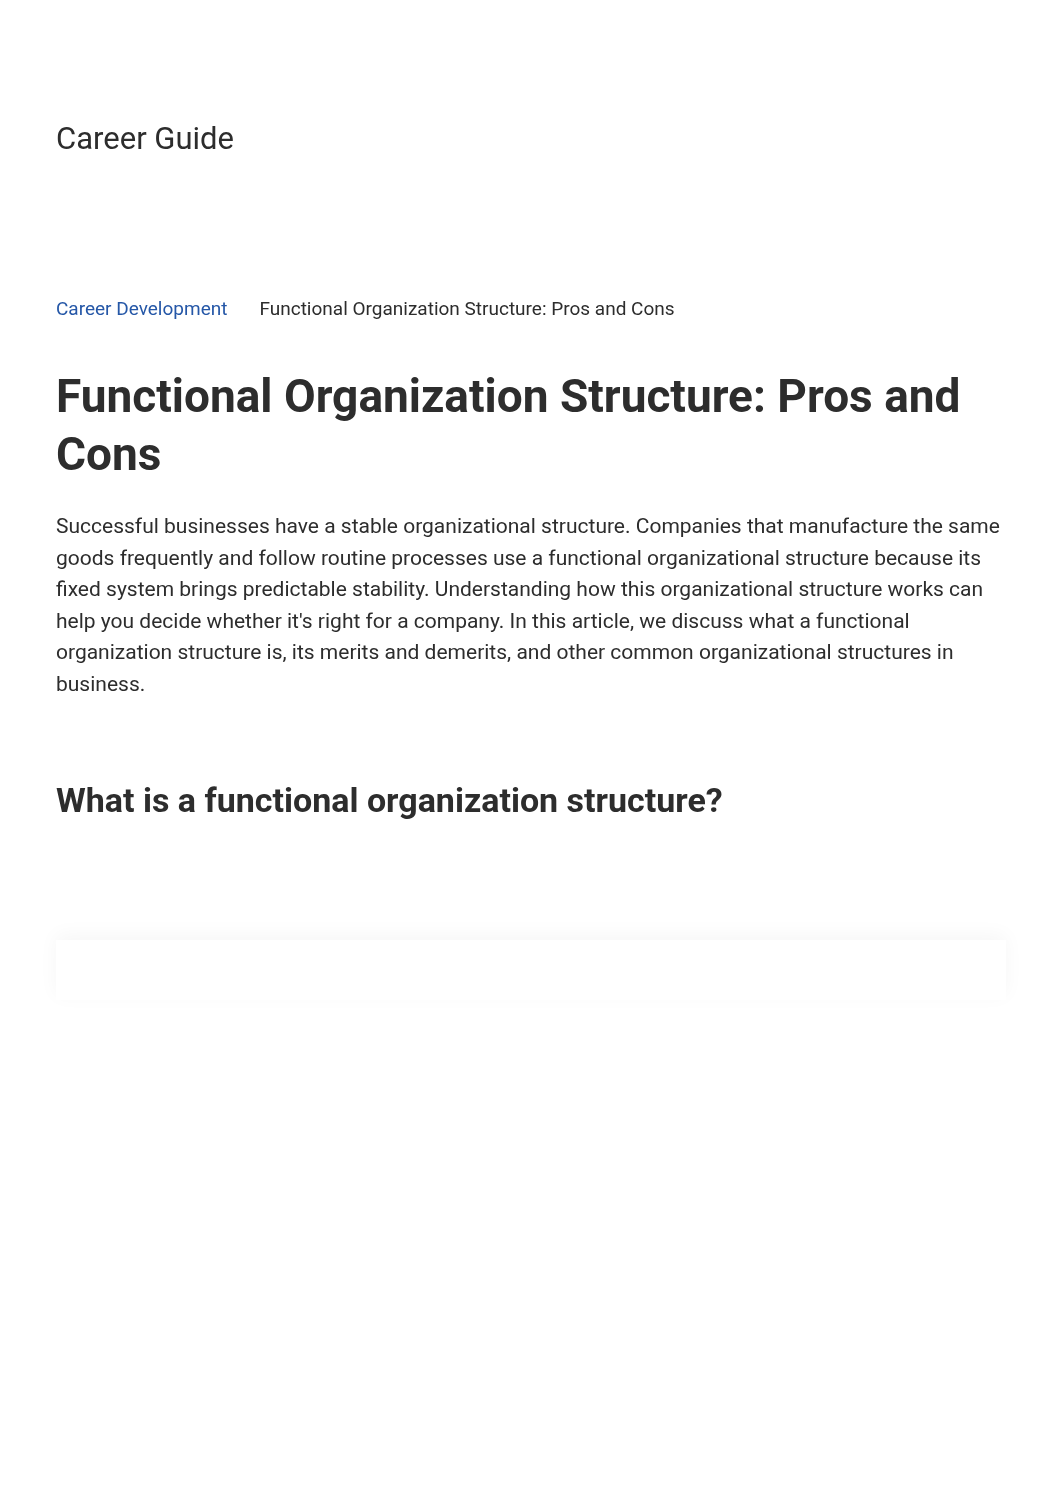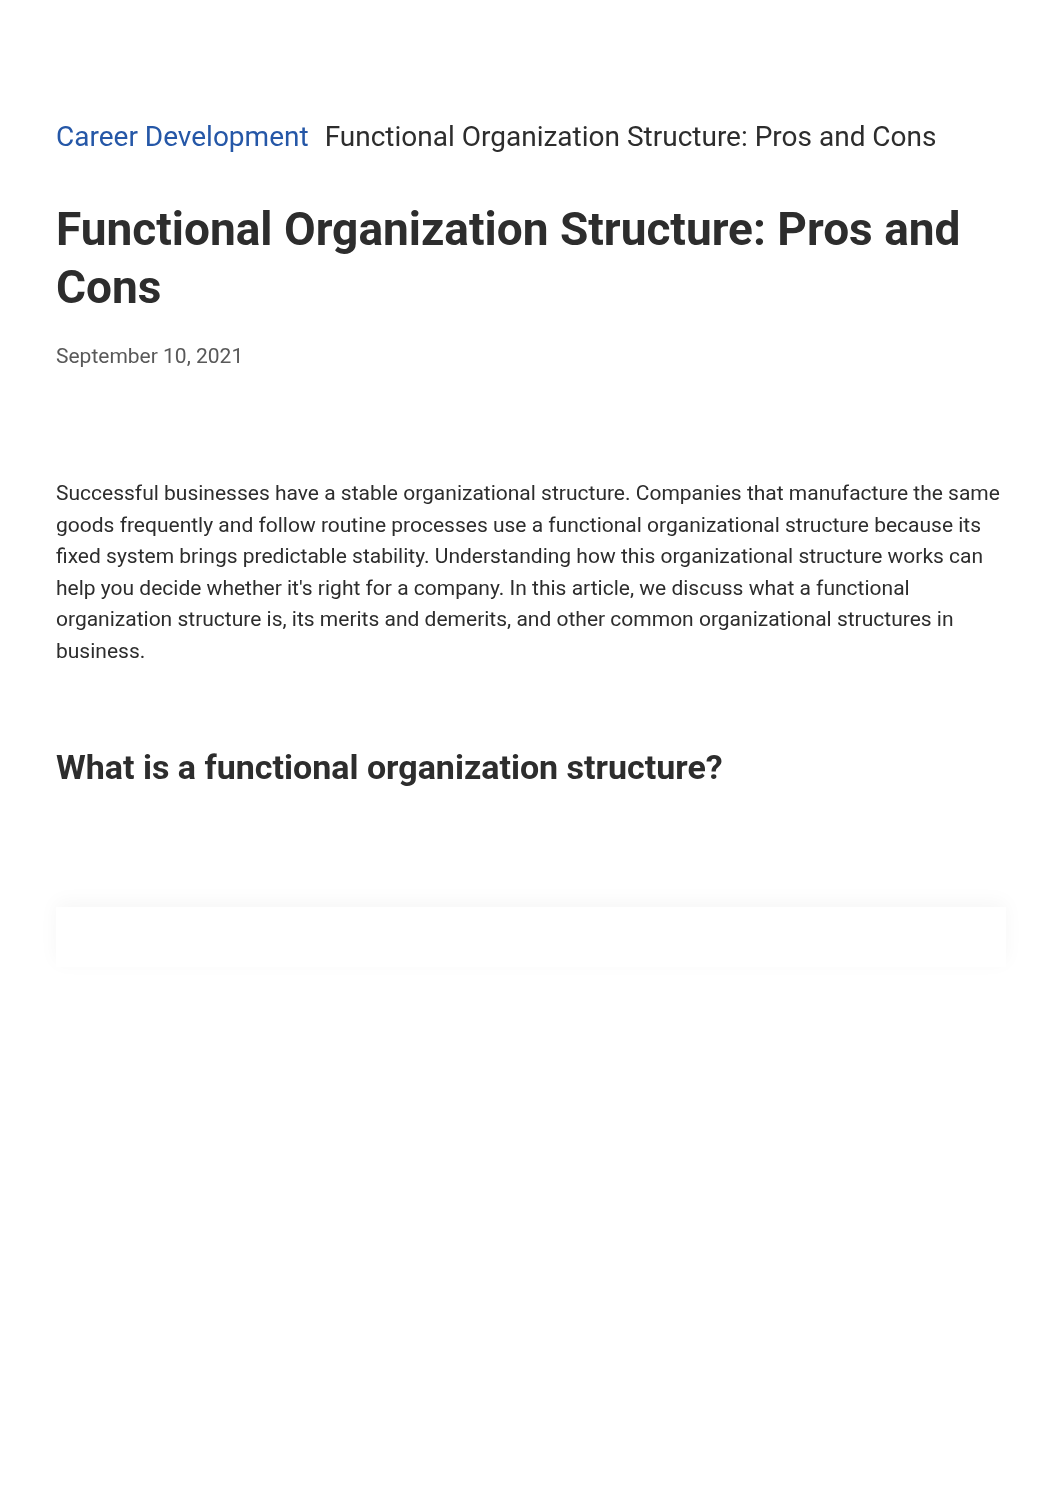--- a/index.html
+++ b/index.html
@@ -17,23 +17,23 @@
       padding: 120px 56px 0 56px;
     }
     .site-title {
       font-size: 31px;
       font-weight: 400;
       color: #2d2d2d;
       margin-bottom: 140px;
     }
     .breadcrumb {
       display: flex;
-      gap: 16px;
+      gap: 32px;
       margin-bottom: 48px;
-      font-size: 28px;
+      font-size: 19px;
     }
     .breadcrumb-link {
       color: #2557a7;
       text-decoration: none;
     }
     .breadcrumb-current {
       color: #2d2d2d;
     }
     .article-title {
       font-size: 46px;
@@ -80,29 +80,29 @@
     }
     .bottom-space {
       height: 370px;
       background: #ffffff;
     }
   </style>
 </head>
 <body>
 
 <div class="container">
+  <h2 class="site-title">Career Guide</h2>
 
   <nav class="breadcrumb">
     <a href="#" class="breadcrumb-link">Career Development</a>
     <span class="breadcrumb-current">Functional Organization Structure: Pros and Cons</span>
   </nav>
 
   <h1 class="article-title">Functional Organization Structure: Pros and Cons</h1>
 
-  <div class="date">September 10, 2021</div>
 
   <p class="intro-paragraph">Successful businesses have a stable organizational structure. Companies that manufacture the same goods frequently and follow routine processes use a functional organizational structure because its fixed system brings predictable stability. Understanding how this organizational structure works can help you decide whether it's right for a company. In this article, we discuss what a functional organization structure is, its merits and demerits, and other common organizational structures in business.</p>
 
   <h2 class="section-heading">What is a functional organization structure?</h2>
 
   <div class="fade-area">
     <div class="fade-overlay"></div>
   </div>
 </div>
 

